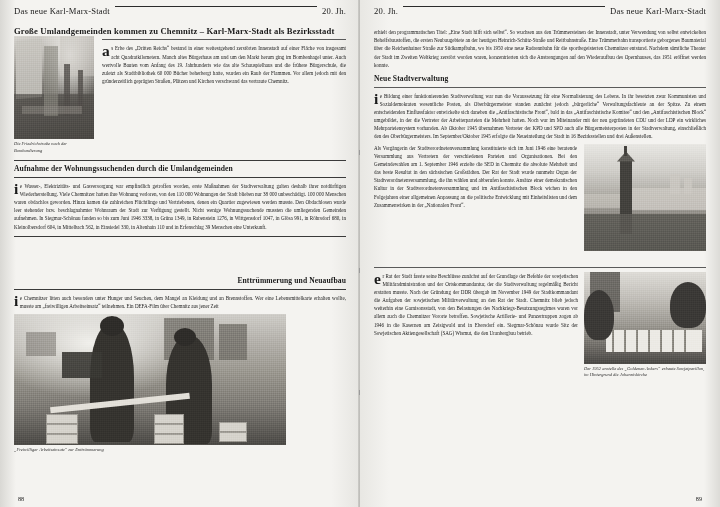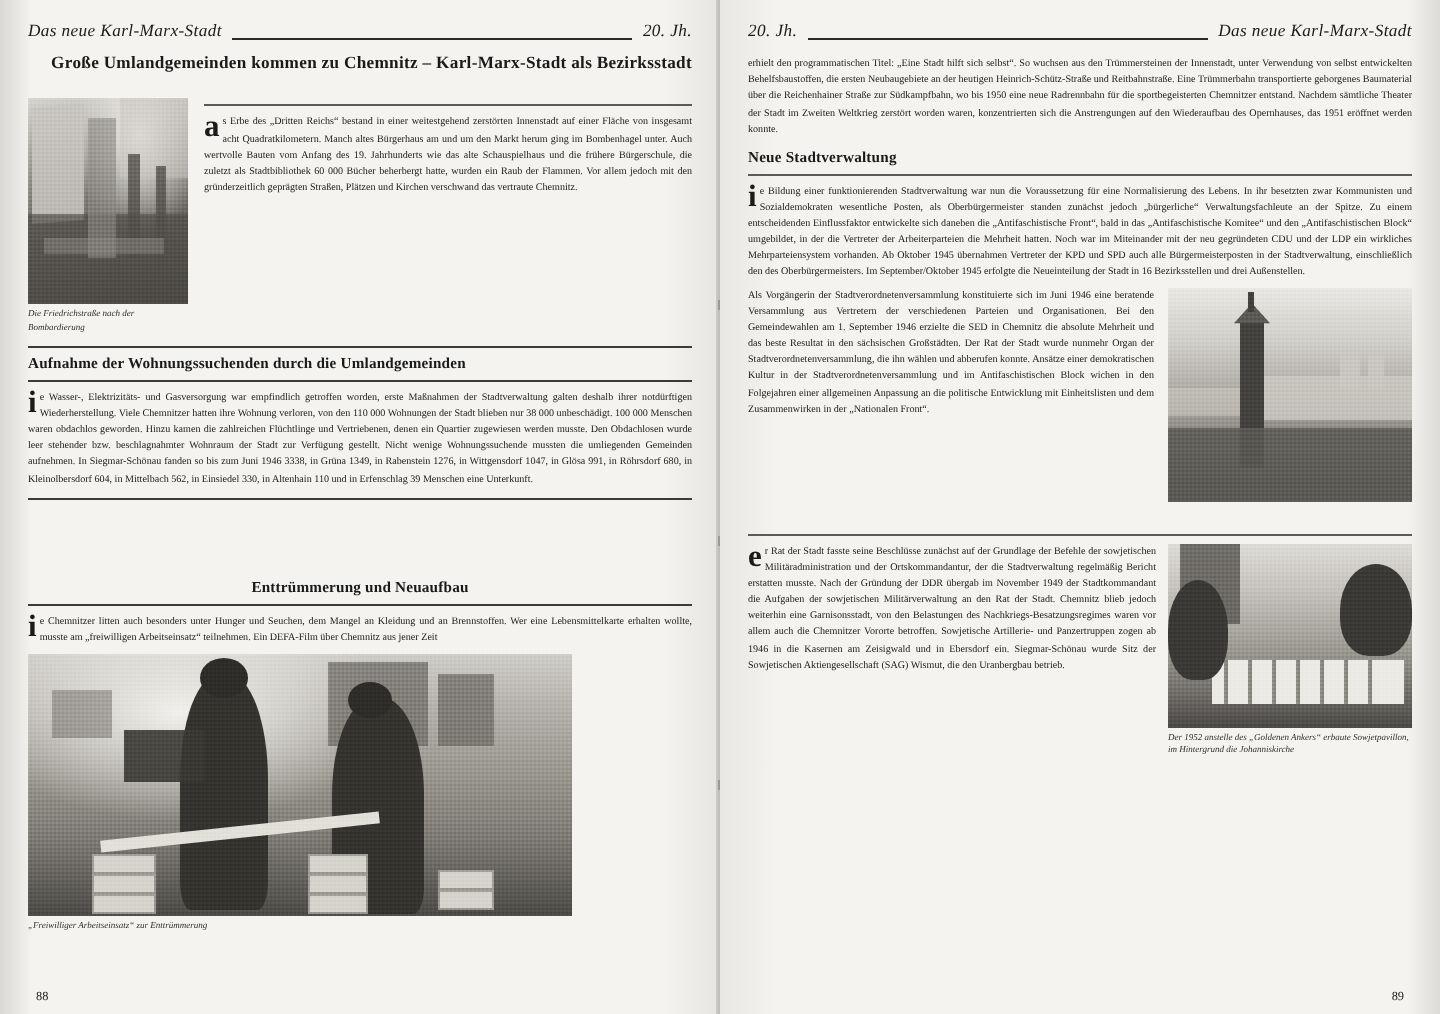--- a/index.html
+++ b/index.html
@@ -29,38 +29,37 @@
     background:linear-gradient(to left,#dcdbd7 0px,#f4f3f0 16px,#f4f3f0 92%,#e8e7e3 100%);
   }
   .gutter{
     position:absolute;left:358px;top:0;width:5px;height:507px;
     background:linear-gradient(to right,#b9b8b4,#8f8e8a,#b9b8b4);
     opacity:.55;
   }
 
   
   .runhead{
-    display:flex;align-items:flex-end;
+    display:flex;align-items:flex-start;
     font-size:8.6px;letter-spacing:.2px;
     height:14px;
-    font-style:italic;
   }
   .runhead .rule{
     flex:1 1 auto;height:1px;background:#2b2b2b;margin:0 5px;
   }
   .runhead .rh-text{white-space:nowrap;}
   .runhead.right-head{justify-content:flex-start;}
 
   
   .maintitle{
-    text-align:right;
+    text-align:left;
     font-weight:bold;
     font-size:8.6px;
     letter-spacing:.15px;
-    margin:7px 0 13px 0;
+    margin:7px 0 0 0;
     line-height:1.1;
   }
 
   
   .cols{display:flex;gap:8px;}
   .col-img{width:80px;flex:0 0 80px;}
   .col-txt{flex:1 1 auto;}
 
   h2.sec{
     font-size:7.6px;font-weight:bold;
@@ -216,21 +215,21 @@
       </div>
     </div>
 
     <div style="margin-top:6px;">
       <div class="hrule"></div>
       <h2 class="sec" style="text-align:left;">Aufnahme der Wohnungssuchenden durch die Umlandgemeinden</h2>
       <div class="hrule"></div>
       <p class="body dropcap">ie Wasser-, Elektrizitäts- und Gasversorgung war empfindlich getroffen worden, erste Maßnahmen der Stadtverwaltung galten deshalb ihrer notdürftigen Wiederherstellung. Viele Chemnitzer hatten ihre Wohnung verloren, von den 110 000 Wohnungen der Stadt blieben nur 38 000 unbeschädigt. 100 000 Menschen waren obdachlos geworden. Hinzu kamen die zahlreichen Flüchtlinge und Vertriebenen, denen ein Quartier zugewiesen werden musste. Den Obdachlosen wurde leer stehender bzw. beschlagnahmter Wohnraum der Stadt zur Verfügung gestellt. Nicht wenige Wohnungssuchende mussten die umliegenden Gemeinden aufnehmen. In Siegmar-Schönau fanden so bis zum Juni 1946 3338, in Grüna 1349, in Rabenstein 1276, in Wittgensdorf 1047, in Glösa 991, in Röhrsdorf 680, in Kleinolbersdorf 604, in Mittelbach 562, in Einsiedel 330, in Altenhain 110 und in Erfenschlag 39 Menschen eine Unterkunft.</p>
 
       <div class="hrule" style="margin-top:5px;"></div>
-      <h2 class="sec" style="text-align:center;margin-top:40px;">Enttrümmerung und Neuaufbau</h2>
+      <h2 class="sec" style="text-align:right;margin-top:40px;">Enttrümmerung und Neuaufbau</h2>
       <div class="hrule"></div>
       <p class="body dropcap">ie Chemnitzer litten auch besonders unter Hunger und Seuchen, dem Mangel an Kleidung und an Brennstoffen. Wer eine Lebensmittelkarte erhalten wollte, musste am „freiwilligen Arbeitseinsatz“ teilnehmen. Ein DEFA-Film über Chemnitz aus jener Zeit</p>
 
       <div class="photo ph-women" style="margin-top:4px;">
         <div class="bgbuild" style="left:150px;top:4px;width:50px;height:42px;"></div>
         <div class="bgbuild" style="left:205px;top:10px;width:28px;height:36px;"></div>
         <div class="bgbuild" style="left:12px;top:18px;width:30px;height:24px;opacity:.5;"></div>
         <div class="fig" style="left:76px;top:10px;width:44px;height:118px;"></div>
         <div class="head" style="left:86px;top:2px;width:24px;height:20px;"></div>
         <div class="fig" style="left:152px;top:22px;width:46px;height:108px;"></div>

